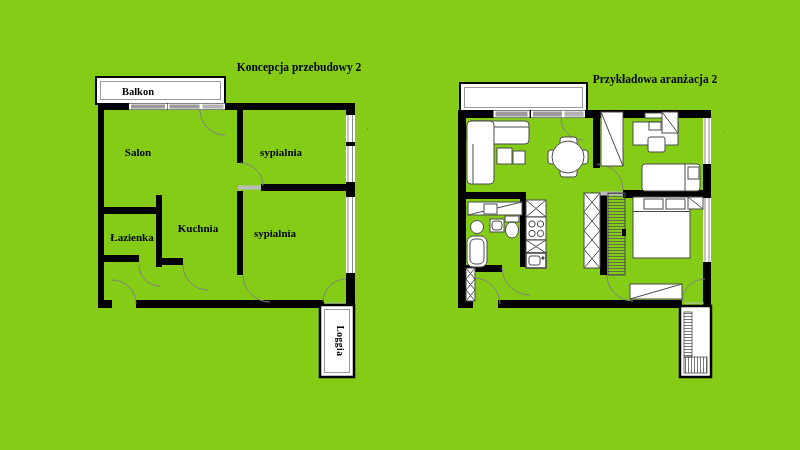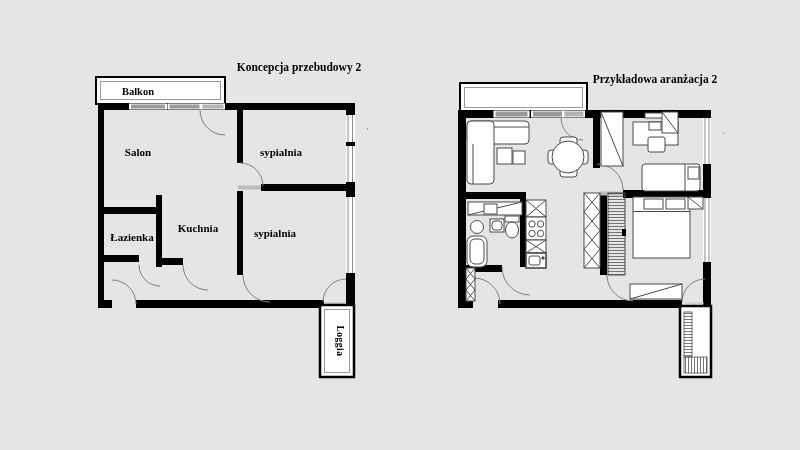--- a/index.html
+++ b/index.html
@@ -1,16 +1,16 @@
 <!DOCTYPE html>
 <html><head>
 <meta charset="utf-8">
 <style>
   html,body{margin:0;padding:0;background:#ffffff;}
-  #stage{position:relative;width:800px;height:450px;background:#e5e5e5;overflow:hidden;
+  #stage{position:relative;width:800px;height:450px;background:#84cc16;overflow:hidden;
          font-family:"Liberation Serif", serif;}
   svg{position:absolute;left:0;top:0;}
   text{font-family:"Liberation Serif", serif;font-weight:bold;fill:#000;}
   .title{font-size:11.5px;}
   .room{font-size:11px;}
   .balcony-label{font-size:10.5px;}
   .loggia-label{font-size:9.5px;letter-spacing:0.5px;}
   .stray{font-size:8px;fill:#777;font-weight:normal;}
 </style>
 </head>

